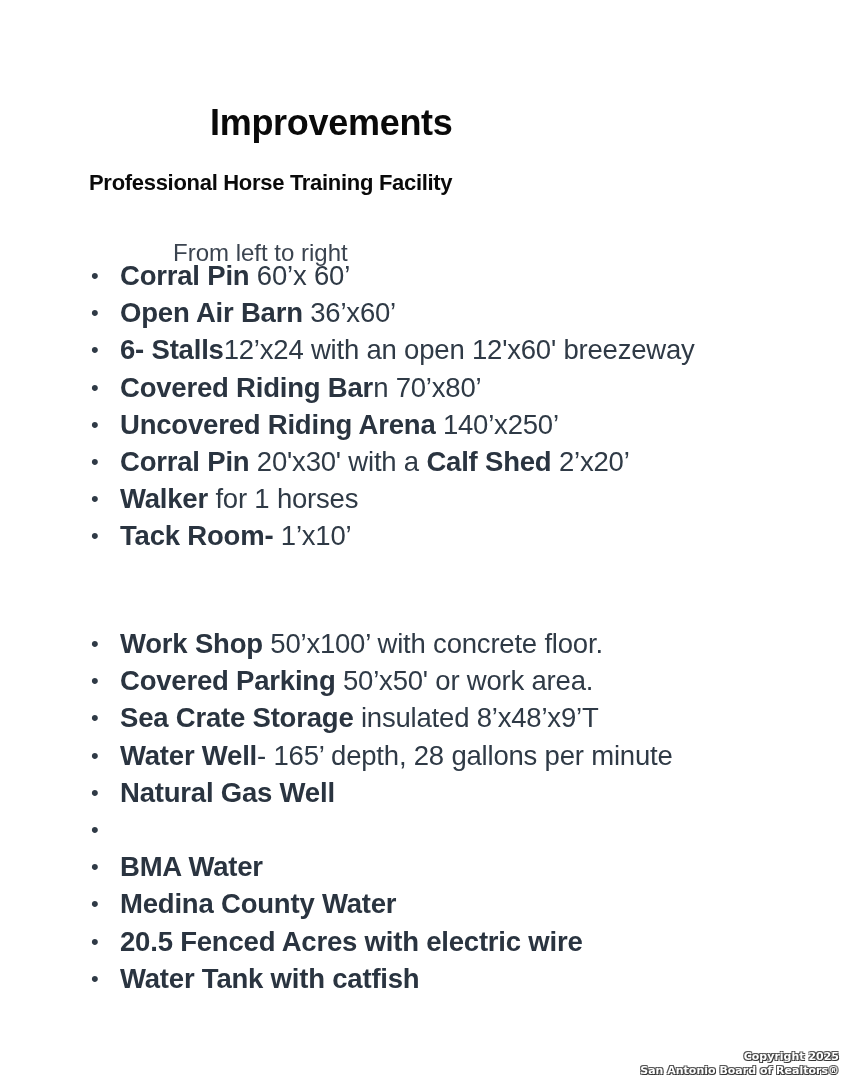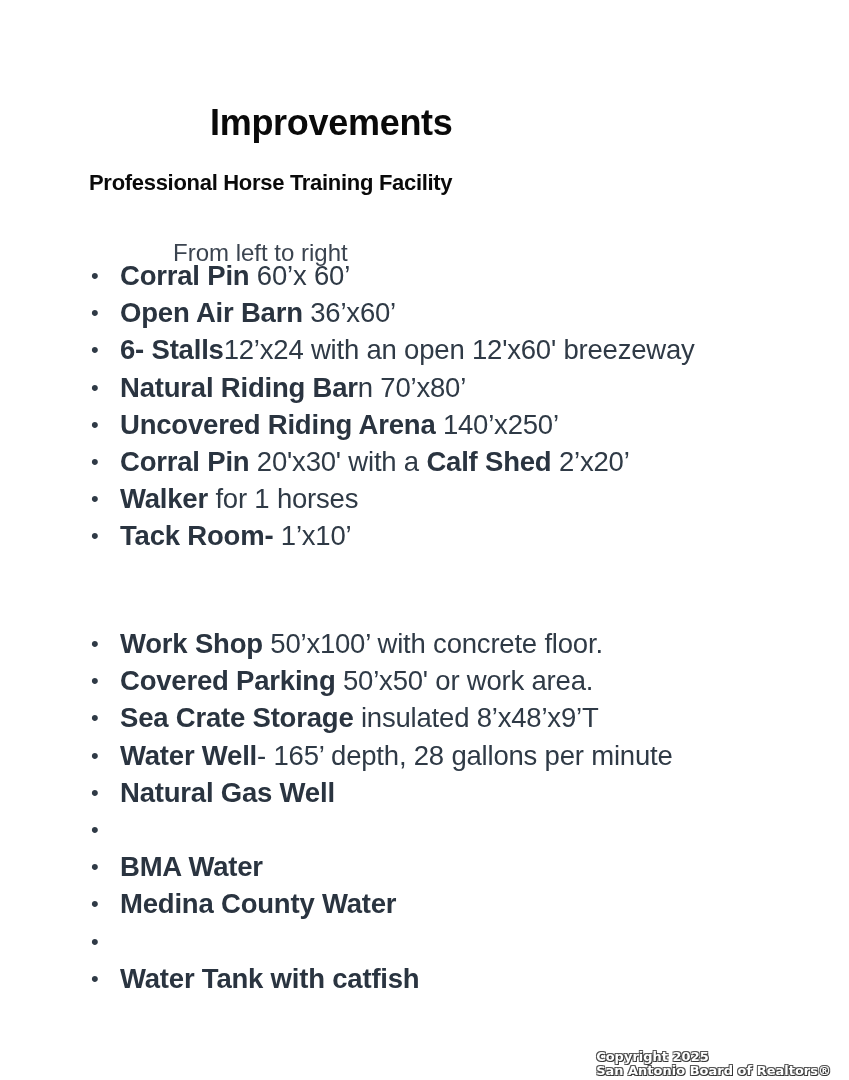--- a/index.html
+++ b/index.html
@@ -68,58 +68,58 @@
     color: #2f3a46;
   }
   ul.items li b {
     font-weight: bold;
     color: #2a3440;
   }
   #list-a { top: 257px; }
   #list-b { top: 625px; }
   .copyright {
     position: absolute;
-    right: 18px;
+    right: 10px;
     bottom: 2px;
-    text-align: left;
+    text-align: right;
     font-family: "DejaVu Sans", sans-serif;
-    font-size: 13px;
+    font-size: 11px;
     font-weight: bold;
     line-height: 14px;
     color: #ffffff;
     text-shadow: 1px 1px 0 #333, -1px -1px 0 #555, 1px -1px 0 #555, -1px 1px 0 #555;
   }
 </style>
 </head>
 <body>
 
 <h1 class="title">Improvements</h1>
 <h2 class="subtitle">Professional Horse Training Facility</h2>
 <p class="intro">From left to right</p>
 
 <ul class="items" id="list-a">
   <li><span class="bullet">•</span><b>Corral Pin</b><span> 60’x 60’</span></li>
   <li><span class="bullet">•</span><b>Open Air Barn</b><span> 36’x60’</span></li>
   <li><span class="bullet">•</span><b>6- Stalls</b><span>12’x24 with an open 12'x60' breezeway</span></li>
-  <li><span class="bullet">•</span><b>Natural Riding Bar</b><span>n 70’x80’</span></li>
+  <li><span class="bullet">•</span><b>Covered Riding Bar</b><span>n 70’x80’</span></li>
   <li><span class="bullet">•</span><b>Uncovered Riding Arena</b><span> 140’x250’</span></li>
   <li><span class="bullet">•</span><b>Corral Pin</b><span> 20'x30' with a </span><b>Calf Shed</b><span> 2’x20’</span></li>
   <li><span class="bullet">•</span><b>Walker</b><span> for 1 horses</span></li>
   <li><span class="bullet">•</span><b>Tack Room-</b><span> 1’x10’</span></li>
 </ul>
 
 <ul class="items" id="list-b">
   <li><span class="bullet">•</span><b>Work Shop</b><span> 50’x100’ with concrete floor.</span></li>
   <li><span class="bullet">•</span><b>Covered Parking</b><span> 50’x50' or work area.</span></li>
   <li><span class="bullet">•</span><b>Sea Crate Storage</b><span> insulated 8’x48’x9’T</span></li>
   <li><span class="bullet">•</span><b>Water Well</b><span>- 165’ depth, 28 gallons per minute</span></li>
   <li><span class="bullet">•</span><b>Natural Gas Well</b><span></span></li>
   <li><span class="bullet">•</span><span></span></li>
   <li><span class="bullet">•</span><b>BMA Water</b><span></span></li>
   <li><span class="bullet">•</span><b>Medina County Water</b><span></span></li>
-  <li><span class="bullet">•</span><span></span></li>
+  <li><span class="bullet">•</span><b>20.5 Fenced Acres with electric wire</b><span></span></li>
   <li><span class="bullet">•</span><b>Water Tank with catfish</b><span></span></li>
 </ul>
 
 <div class="copyright">
   <div>Copyright 2025</div>
   <div>San Antonio Board of Realtors®</div>
 </div>
 
 </body></html>

